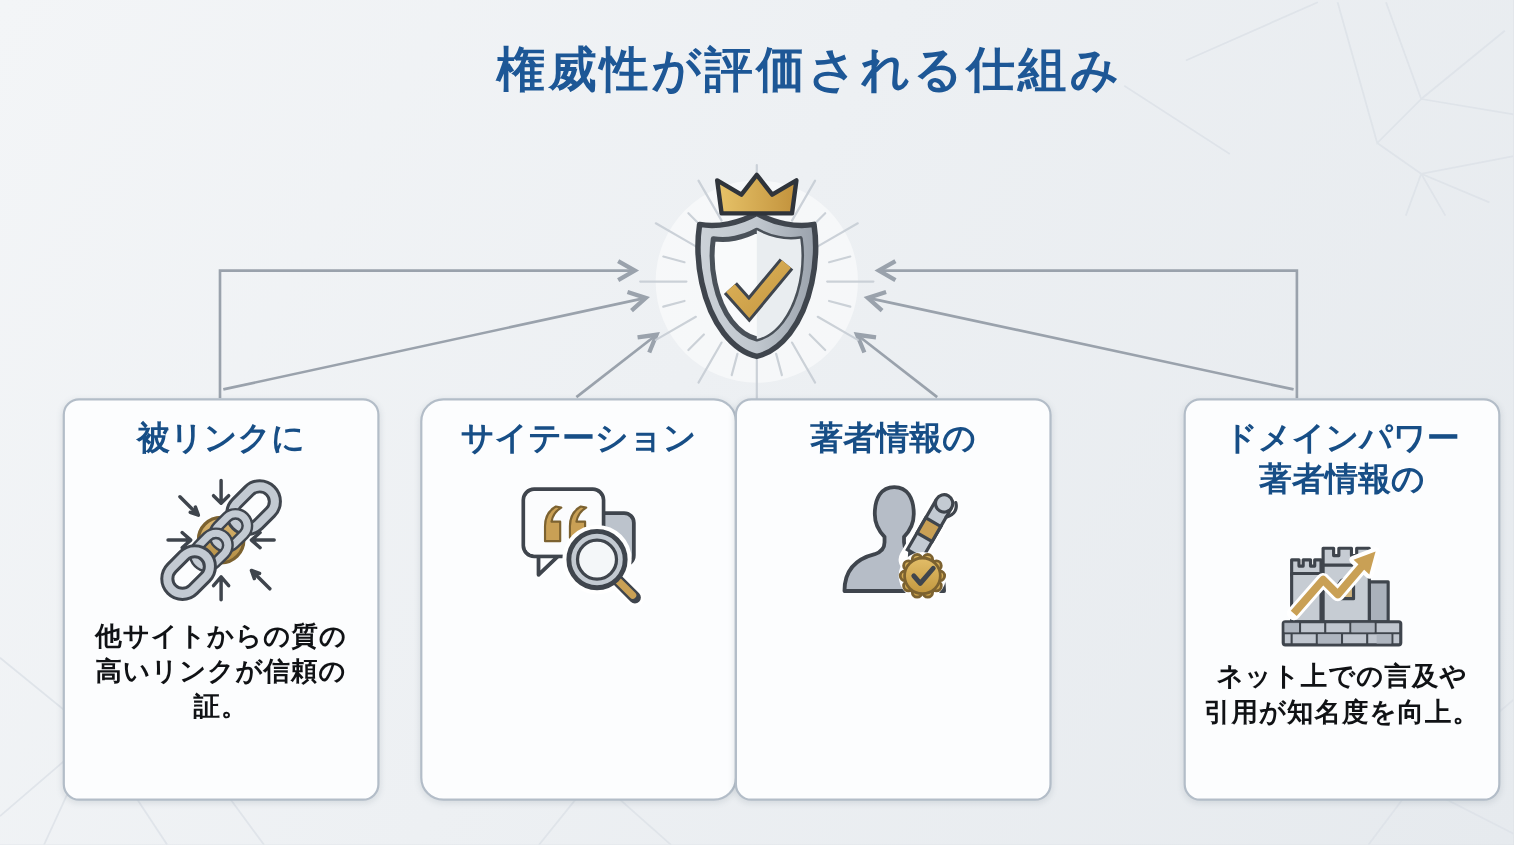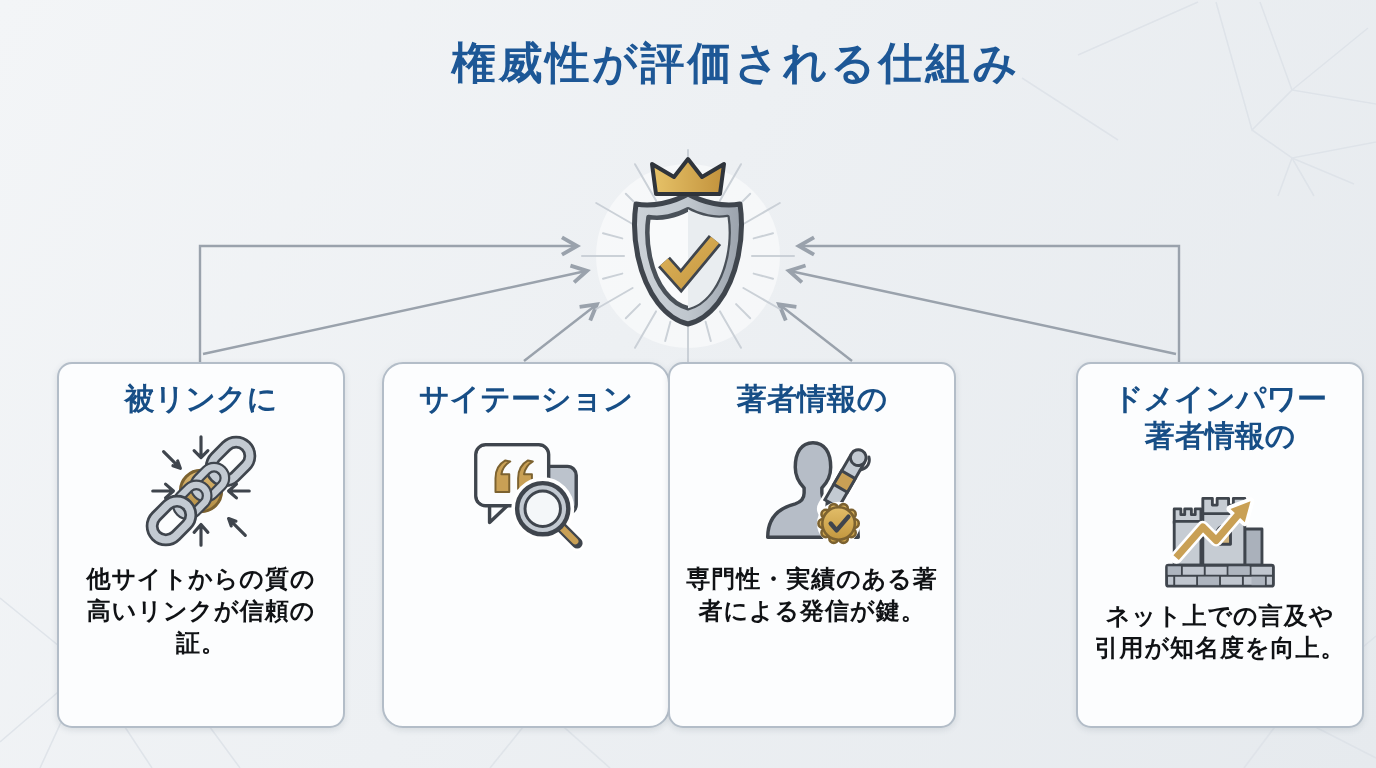--- a/index.html
+++ b/index.html
@@ -243,21 +243,20 @@
             <circle cx="-12.9" cy="-9.4" r="4.5"></circle>
               <circle cx="-4.9" cy="-15.2" r="4.5"></circle>
               <circle cx="4.9" cy="-15.2" r="4.5"></circle>
             <circle cx="12.9" cy="-9.4" r="4.5"></circle>
           </g>
           <circle r="16.5" fill="url(#goldBadgeG)" stroke="#7c6230" stroke-width="2.6"></circle>
           <path d="M-8,0 L-2,7 L10,-7" fill="none" stroke="#3f454d" stroke-width="4.5" stroke-linecap="round" stroke-linejoin="round"></path>
         </g>
       </svg>
     </div>
-    <div class="card-body">専門性・実績のある著者による発信が鍵。</div>
   </div>
 
   <div class="card card-4">
     <div class="card-title">
       <div>ドメインパワー</div>
       <div>著者情報の</div>
     </div>
     <div class="card-icon">
       <svg viewBox="0 0 140 130" width="134" height="124">
         <g stroke="#3f454d" stroke-width="3" stroke-linejoin="round">

